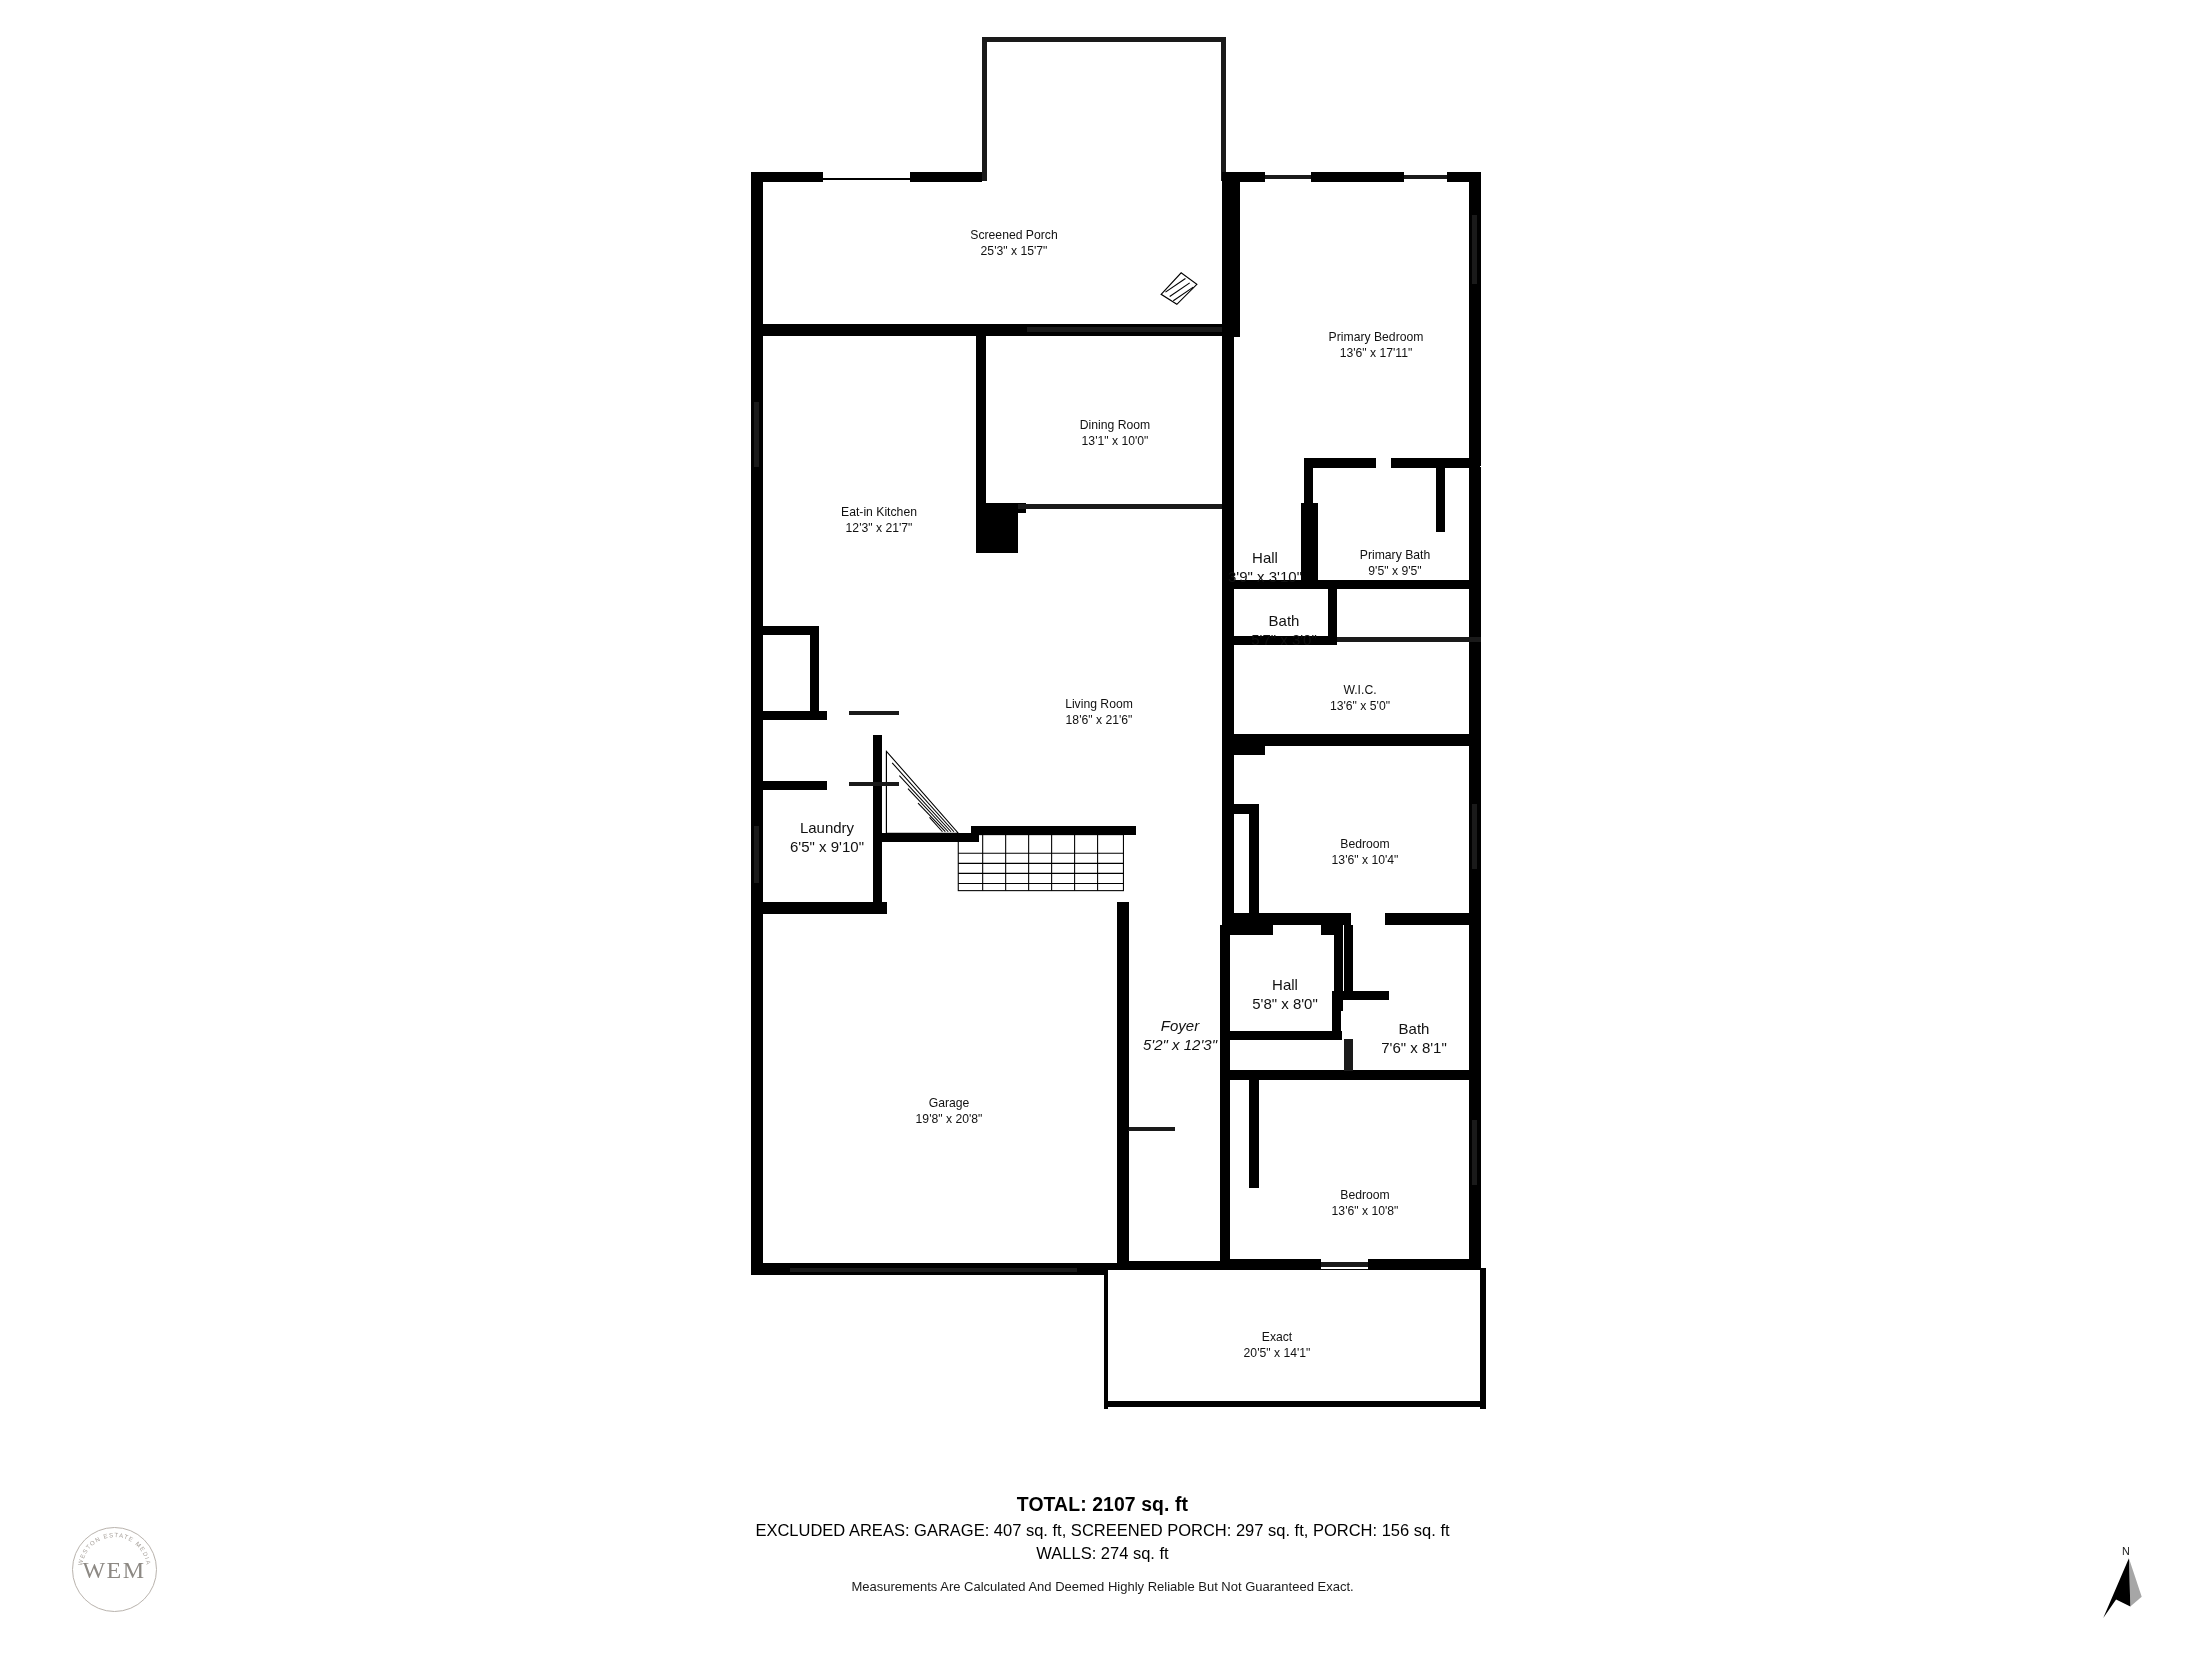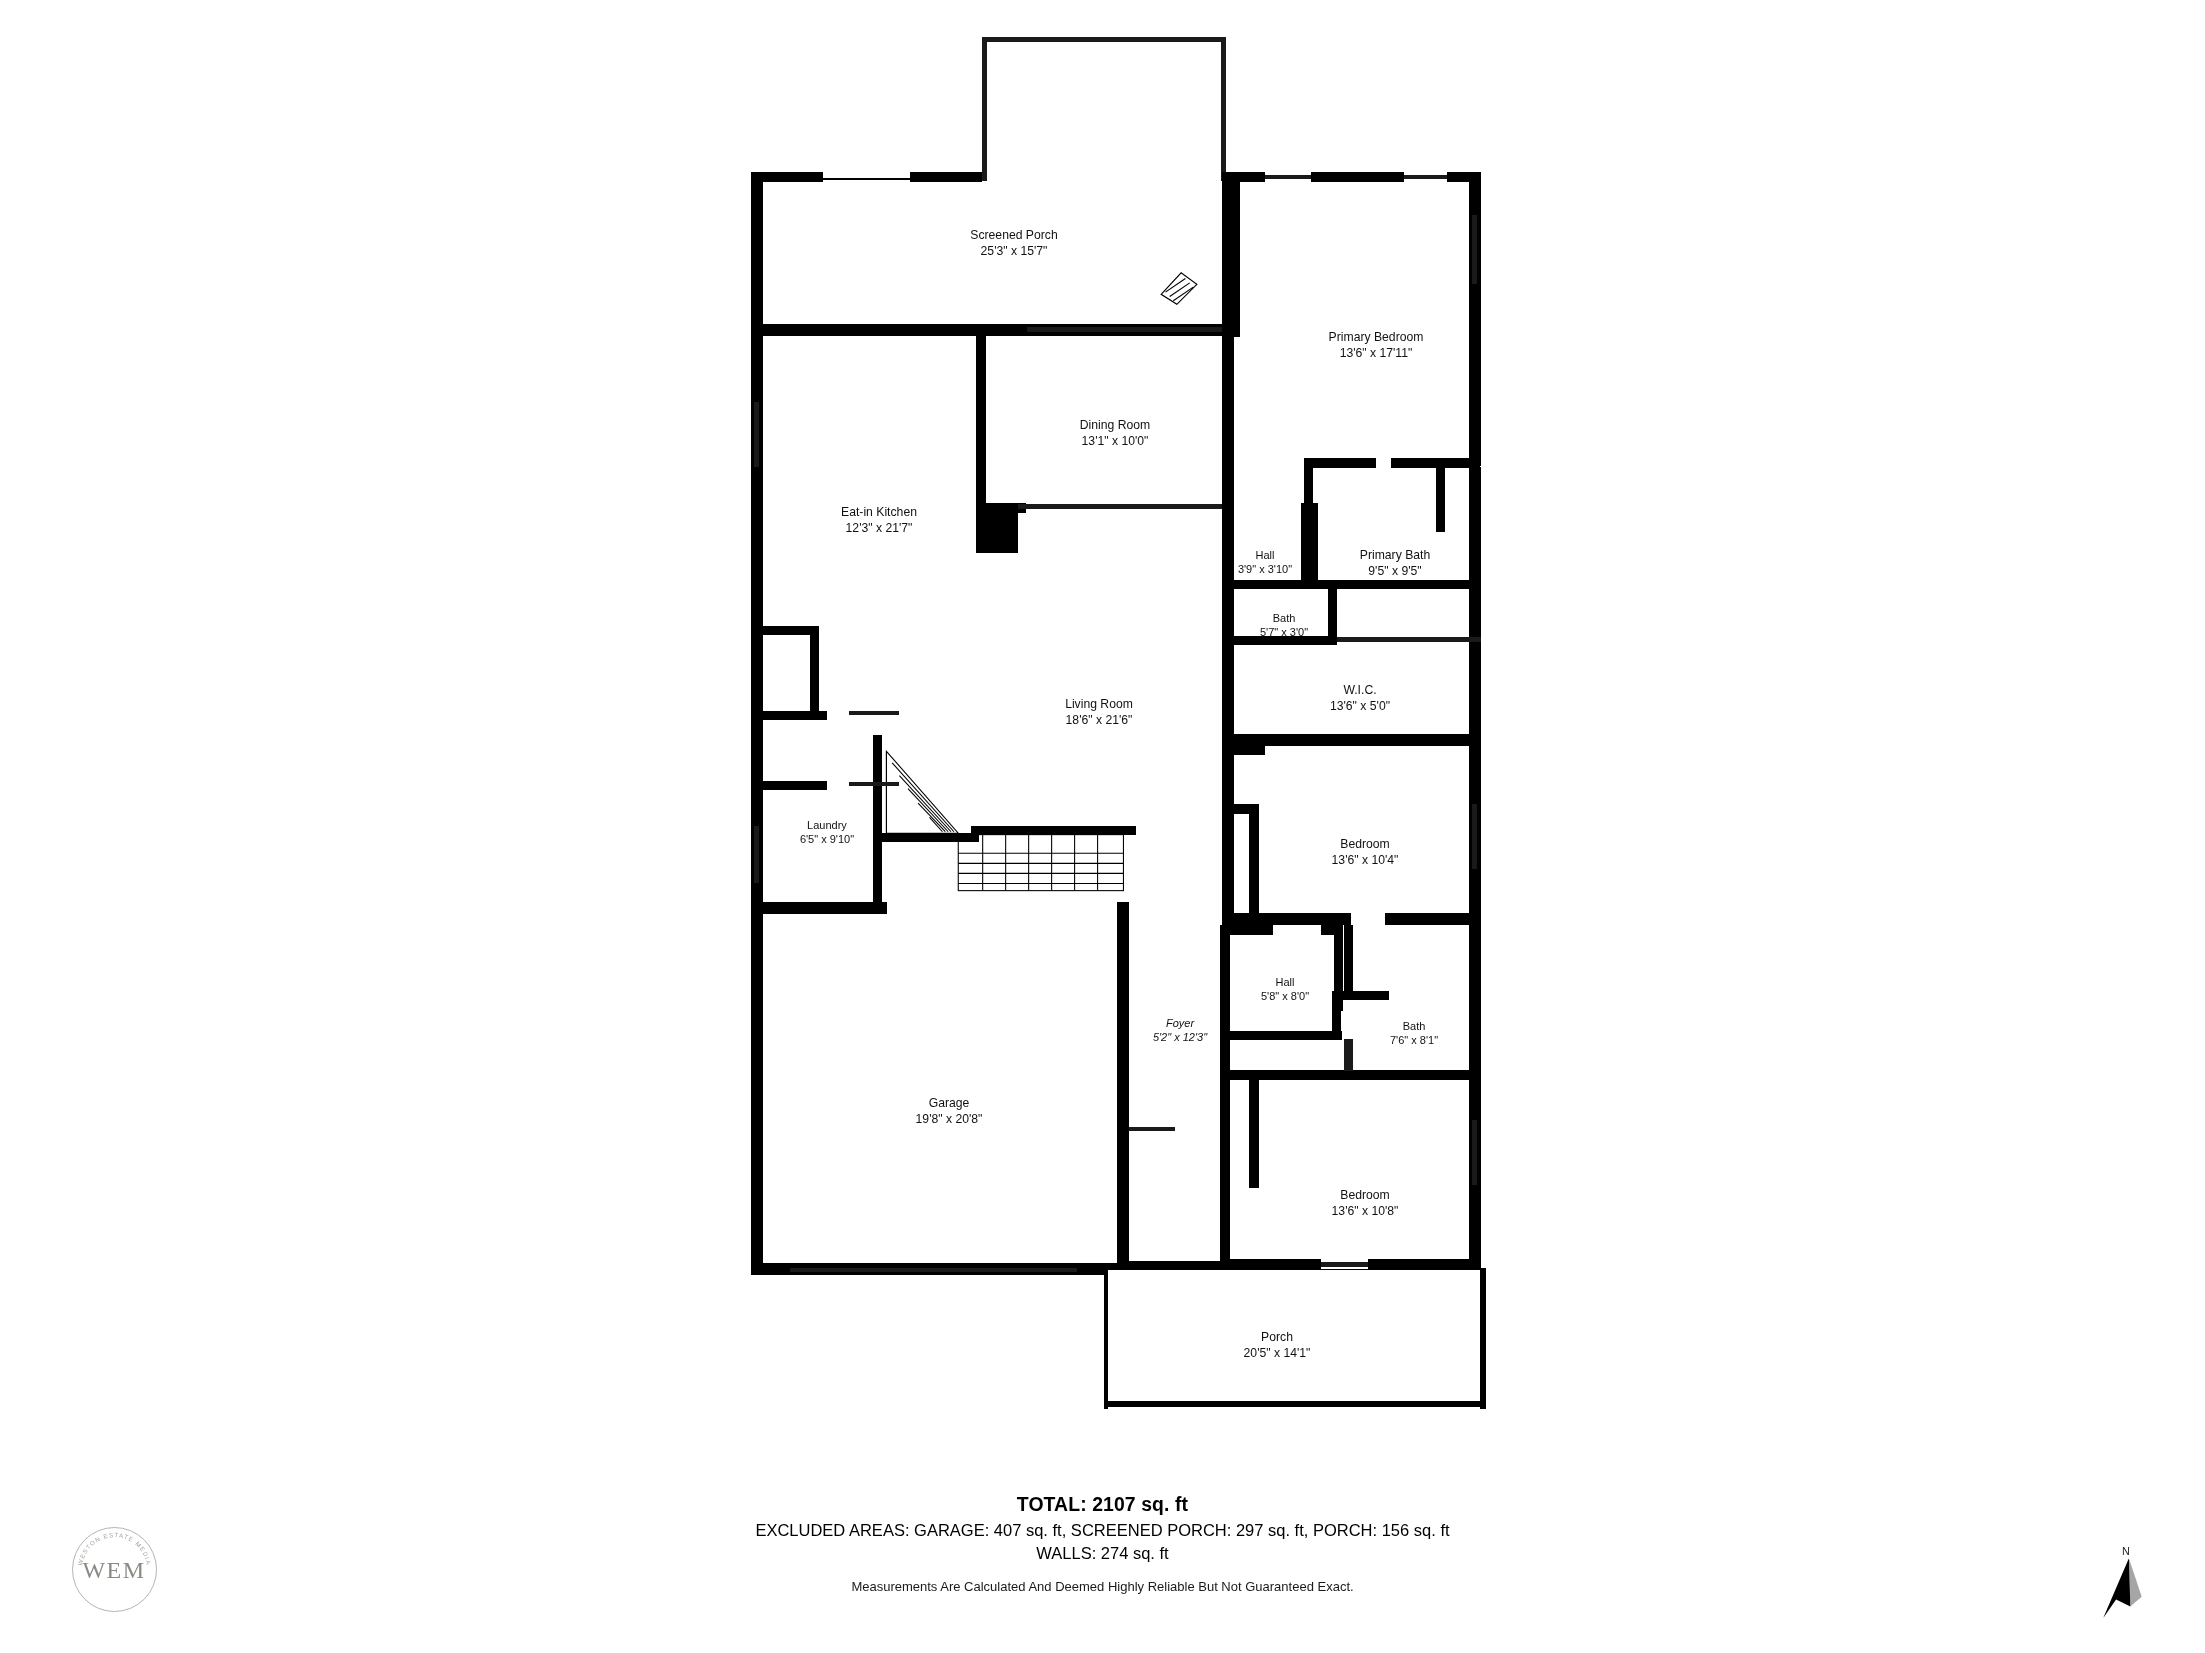--- a/index.html
+++ b/index.html
@@ -46,21 +46,21 @@
     position: absolute;
     text-align: center;
     line-height: 1.28;
     color: #111111;
     white-space: nowrap;
     transform: translateX(-50%);
     font-size: 12.2px;
   }
   .label .nm { display: block; }
   .label .dm { display: block; }
-  .label.small { font-size: 11px; }
+  .label.small { font-size: 15px; }
   
   #footer {
     position: absolute;
     left: 0;
     top: 1493px;
     width: 2205px;
     text-align: center;
   }
   #footer .total {
     font-size: 19.4px;
@@ -349,21 +349,21 @@
 </div>
 <div class="label" style="left:949px; top:1096px;">
   <span class="nm">Garage</span>
     <span class="dm">19'8" x 20'8"</span>
 </div>
 <div class="label" style="left:1365px; top:1188px;">
   <span class="nm">Bedroom</span>
     <span class="dm">13'6" x 10'8"</span>
 </div>
 <div class="label" style="left:1277px; top:1330px;">
-  <span class="nm">Porch</span>
+  <span class="nm">Exact</span>
     <span class="dm">20'5" x 14'1"</span>
 </div>
 
 <div id="footer">
   <div class="total">TOTAL: 2107 sq. ft</div>
   <div class="line">EXCLUDED AREAS: GARAGE: 407 sq. ft, SCREENED PORCH: 297 sq. ft, PORCH: 156 sq. ft</div>
   <div class="line">WALLS: 274 sq. ft</div>
   <div class="disclaimer">Measurements Are Calculated And Deemed Highly Reliable But Not Guaranteed Exact.</div>
 </div>
 

